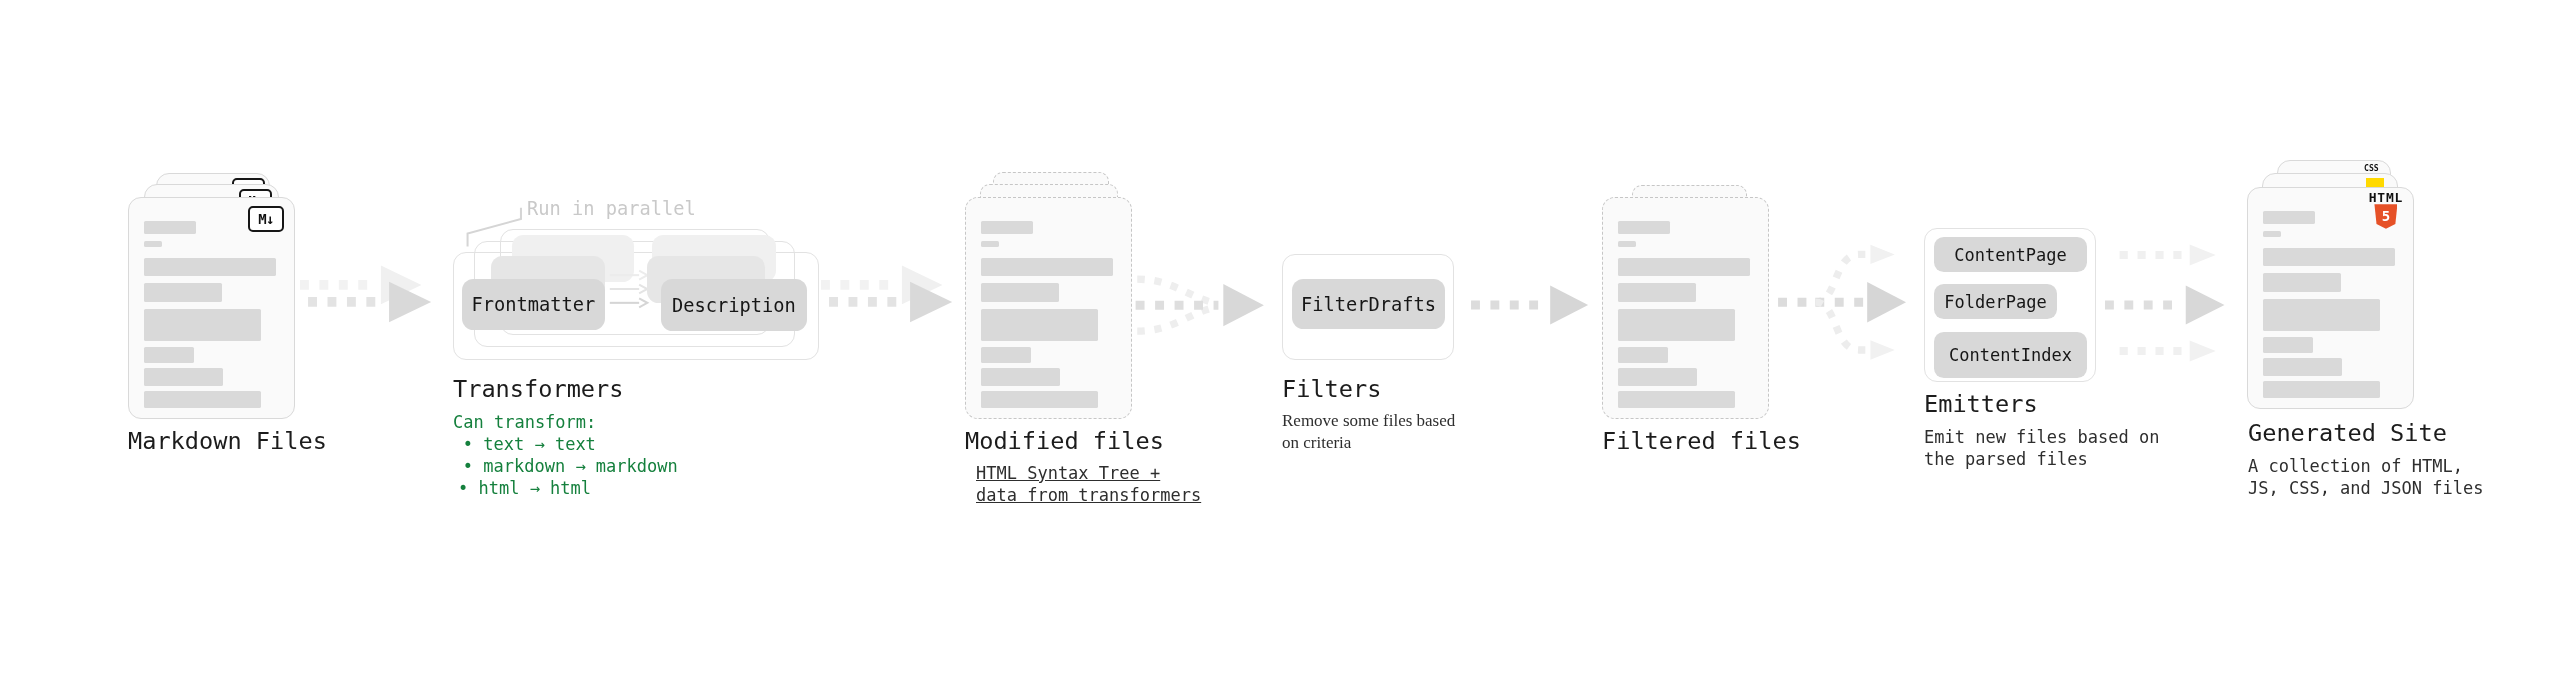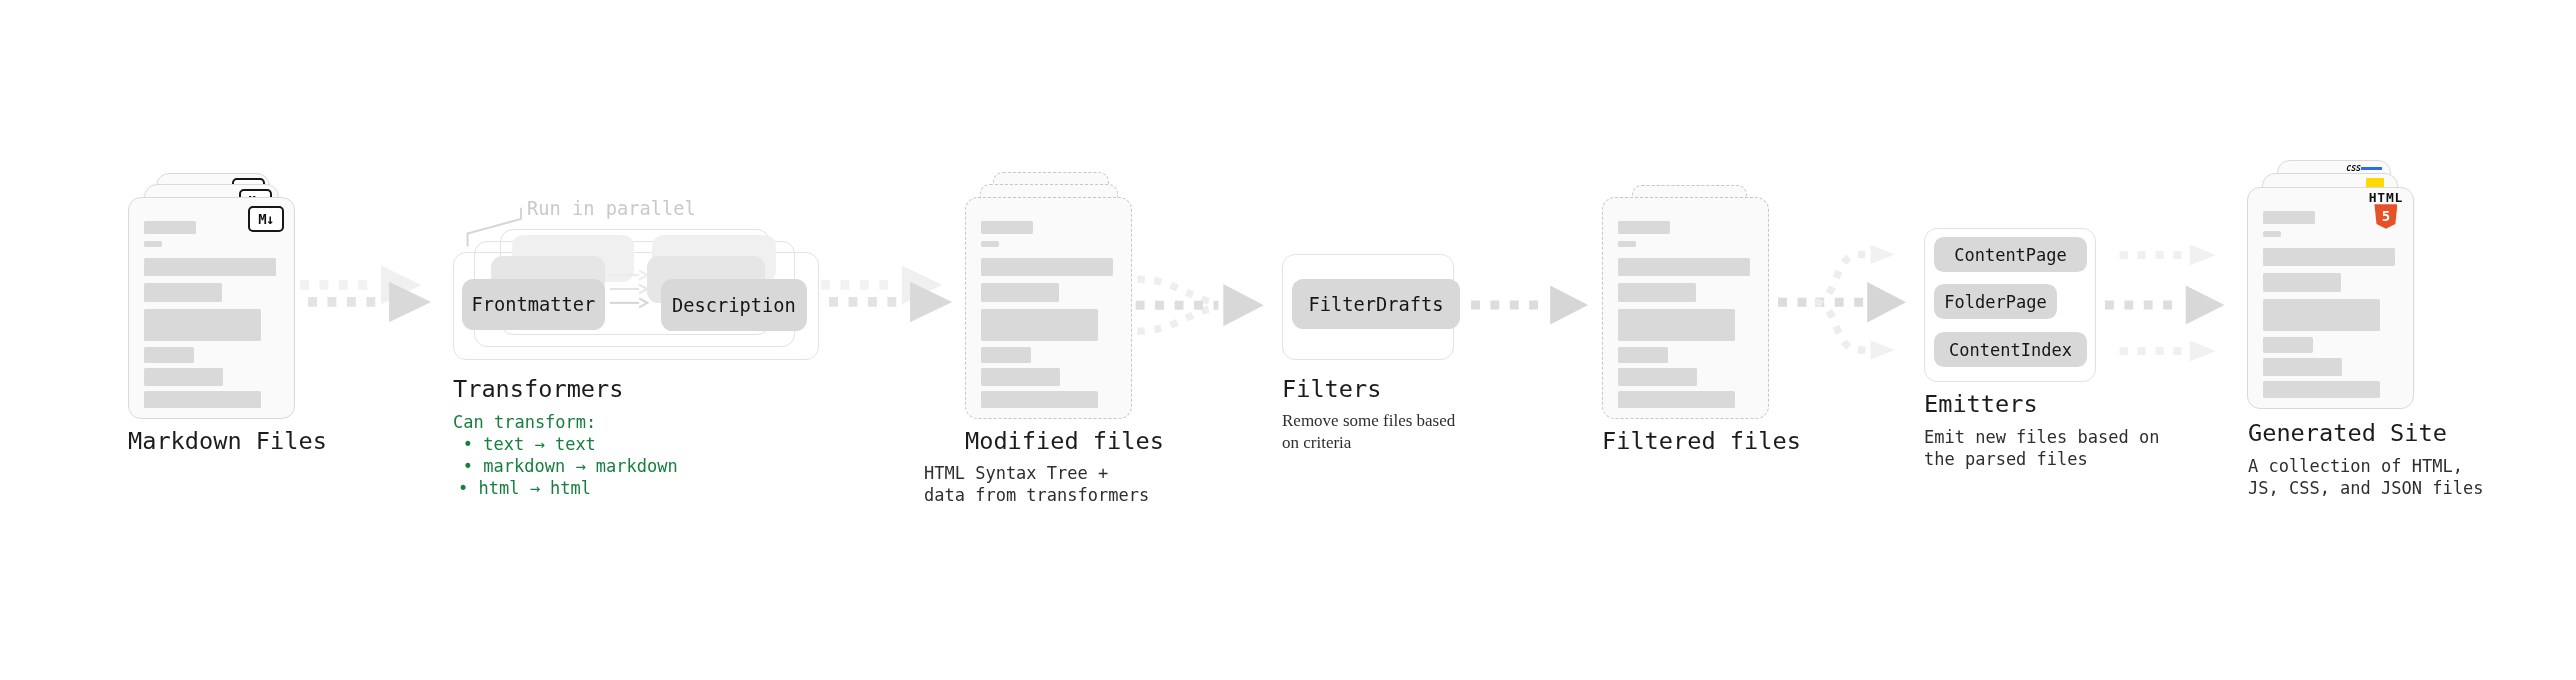--- a/index.html
+++ b/index.html
@@ -20,21 +20,21 @@
             background:#ffffff;border:2.4px solid #161616;border-radius:4.9px;
             width:32.5px;height:22px;font-size:14px;font-weight:bold;letter-spacing:-0.8px;color:#111;}
   .badge-md.small{width:29px;height:19.5px;font-size:12.2px;}
   .badge-html{position:absolute;display:flex;flex-direction:column;align-items:center;}
   .badge-html .word{font-size:13px;font-weight:bold;letter-spacing:0.8px;color:#111;line-height:10.6px;}
   .html5-shield{width:23px;height:24.4px;margin-top:0.8px;background:#e65127;
                 clip-path:polygon(0 0,100% 0,91% 81%,50% 100%,9% 81%);
                 display:flex;align-items:center;justify-content:center;
                 color:#fff;font-size:14px;font-weight:bold;}
   .badge-js{position:absolute;width:18px;height:12.2px;background:#ffd900;}
-  .badge-css{position:absolute;display:flex;align-items:center;font-style:italic;}
+  .badge-css{position:absolute;display:flex;flex-direction:column;align-items:center;}
   .badge-css .word{font-size:8.1px;font-weight:bold;color:#111;line-height:8.1px;}
   .badge-css .bar-u{width:21px;height:3.3px;background:#2b6bf3;margin-top:0.8px;}
 
   
   .box{position:absolute;border:1.6px solid #e2e2e2;border-radius:13px;box-sizing:border-box;background:transparent;}
   .chip{position:absolute;background:#d8d8d8;border-radius:11.4px;display:flex;align-items:center;
         justify-content:center;color:#161616;font-size:18.7px;}
   .chip.sm{font-size:17px;border-radius:9.8px;}
   .ghost{position:absolute;border-radius:11.4px;}
 
@@ -134,32 +134,32 @@
       <div class="bar" style="width:18.7px;height:5.7px;margin-top:7.3px"></div>
       <div class="bar" style="width:132px;height:18px;margin-top:10.6px"></div>
       <div class="bar" style="width:78px;height:18.7px;margin-top:7.3px"></div>
       <div class="bar" style="width:117px;height:32px;margin-top:7.3px"></div>
       <div class="bar" style="width:50px;height:16.3px;margin-top:5.7px"></div>
       <div class="bar" style="width:79px;height:18px;margin-top:4.9px"></div>
       <div class="bar" style="width:117px;height:17px;margin-top:5.7px"></div>
     </div>
   </div>
   <div class="h1" style="left:965px;top:427px;">Modified files</div>
-  <div class="body-text" style="left:924px;top:462px;">HTML Syntax Tree +
+  <div class="body-text" style="left:976px;top:462px;text-decoration:underline;">HTML Syntax Tree +
 data from transformers</div>
 
   <svg class="abs" style="left:1134px;top:271px;" width="138" height="70" viewBox="0 0 170 86">
     <path d="M4 10 C48 10 66 32 102 40" fill="none" stroke="#eeeeee" stroke-width="9" stroke-dasharray="9 12"></path>
     <path d="M4 74 C48 74 66 52 102 44" fill="none" stroke="#eeeeee" stroke-width="9" stroke-dasharray="9 12"></path>
     <line x1="2" y1="42" x2="104" y2="42" stroke="#dedede" stroke-width="11" stroke-dasharray="11 13"></line>
     <polygon points="110,16 110,68 160,42" fill="#d8d8d8"></polygon>
   </svg>
 
   <div class="box" style="left:1282px;top:254px;width:172px;height:106px;"></div>
-  <div class="chip" style="left:1292px;top:279px;width:168px;height:50px;">FilterDrafts</div>
+  <div class="chip" style="left:1292px;top:279px;width:153px;height:50px;">FilterDrafts</div>
   <div class="h1" style="left:1282px;top:375px;">Filters</div>
   <div class="body-text" style="left:1282px;top:410px;font-family:Liberation Serif, serif;">Remove some files based
 on criteria</div>
 
   <svg class="abs" style="left:1469px;top:284px;" width="122" height="42" viewBox="0 0 150 52">
     <line x1="2" y1="26" x2="96" y2="26" stroke="#dcdcdc" stroke-width="11" stroke-dasharray="11 13"></line>
     <polygon points="100,2 100,50 147,26" fill="#d6d6d6"></polygon>
   </svg>
 
   <div class="tab" style="left:1632px;top:185px;width:115px;height:32.5px;"></div>
@@ -183,21 +183,21 @@
     <line x1="48" y1="78" x2="108" y2="78" stroke="#dcdcdc" stroke-width="11" stroke-dasharray="11 13"></line>
     <path d="M48 78 C76 78 70 137 102 137 L114 137" fill="none" stroke="#ededed" stroke-width="9" stroke-dasharray="9 12"></path>
     <polygon points="116,7 116,31 146,19" fill="#f1f1f1"></polygon>
     <polygon points="112,53 112,103 160,78" fill="#d6d6d6"></polygon>
     <polygon points="116,125 116,149 146,137" fill="#f1f1f1"></polygon>
   </svg>
 
   <div class="box" style="left:1924px;top:228px;width:172px;height:154px;"></div>
   <div class="chip sm" style="left:1934px;top:237px;width:153px;height:35px;">ContentPage</div>
   <div class="chip sm" style="left:1934px;top:284px;width:123px;height:35px;">FolderPage</div>
-  <div class="chip sm" style="left:1934px;top:332px;width:153px;height:35px;">ContentIndex</div>
+  <div class="chip sm" style="left:1934px;top:332px;width:153px;height:46px;">ContentIndex</div>
   <div class="h1" style="left:1924px;top:390px;">Emitters</div>
   <div class="body-text" style="left:1924px;top:426px;">Emit new files based on
 the parsed files</div>
 
   <svg class="abs" style="left:2118px;top:241px;" width="114" height="28" viewBox="0 0 140 34">
     <line x1="2" y1="17" x2="84" y2="17" stroke="#f0f0f0" stroke-width="10" stroke-dasharray="10 12"></line>
     <polygon points="88,4 88,30 120,17" fill="#f1f1f1"></polygon>
   </svg>
   <svg class="abs" style="left:2103px;top:284px;" width="134" height="42" viewBox="0 0 165 52">
     <line x1="2" y1="26" x2="98" y2="26" stroke="#dedede" stroke-width="11" stroke-dasharray="11 13"></line>

